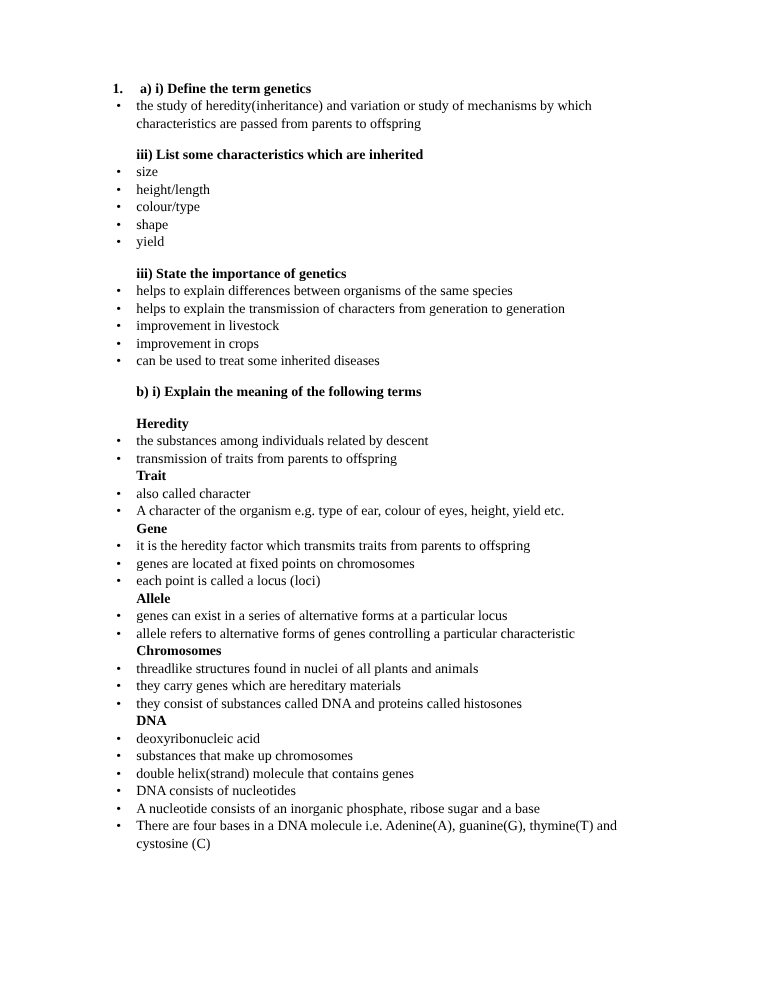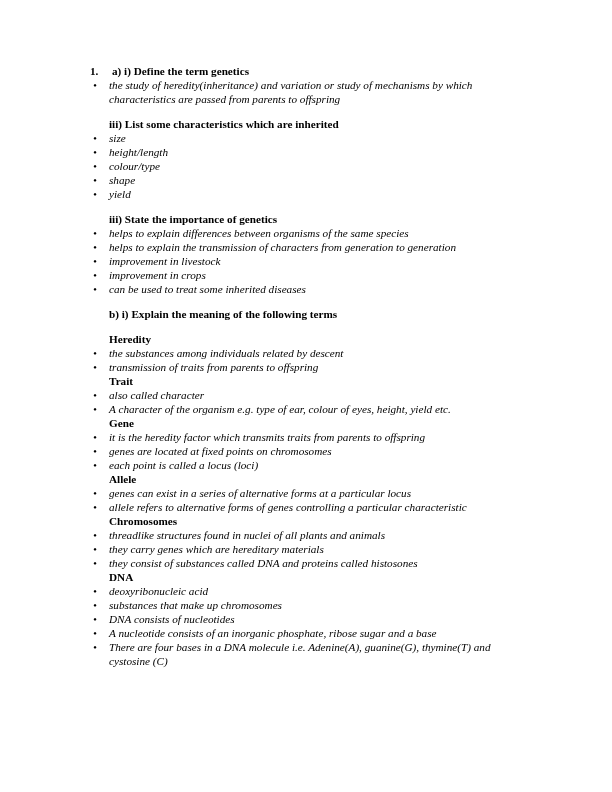--- a/index.html
+++ b/index.html
@@ -57,21 +57,20 @@
     list-style: none;
     margin: 0;
     padding: 0;
   }
   ul.bullets > li {
     position: relative;
     padding-left: 36px;
     font-size: 11.2px;
     line-height: 14px;
     font-weight: normal;
-    font-style: italic;
   }
   ul.bullets > li::before {
     content: "\2022";
     position: absolute;
     left: 20px;
     top: -0.5px;
     font-size: 11px;
     line-height: 14px;
   }
 </style>
@@ -151,19 +150,20 @@
           <li>threadlike structures found in nuclei of all plants and animals</li>
           <li>they carry genes which are hereditary materials</li>
           <li>they consist of substances called DNA and proteins called histosones</li>
         </ul>
       </div>
       <div class="block">
         <div class="heading">DNA</div>
         <ul class="bullets">
           <li>deoxyribonucleic acid</li>
           <li>substances that make up chromosomes</li>
+          <li>double helix(strand) molecule that contains genes</li>
           <li>DNA consists of nucleotides</li>
           <li>A nucleotide consists of an inorganic phosphate, ribose sugar and a base</li>
           <li>There are four bases in a DNA molecule i.e. Adenine(A), guanine(G), thymine(T) and cystosine (C)</li>
         </ul>
       </div>
     </div>
 </div>
 
 </body></html>

